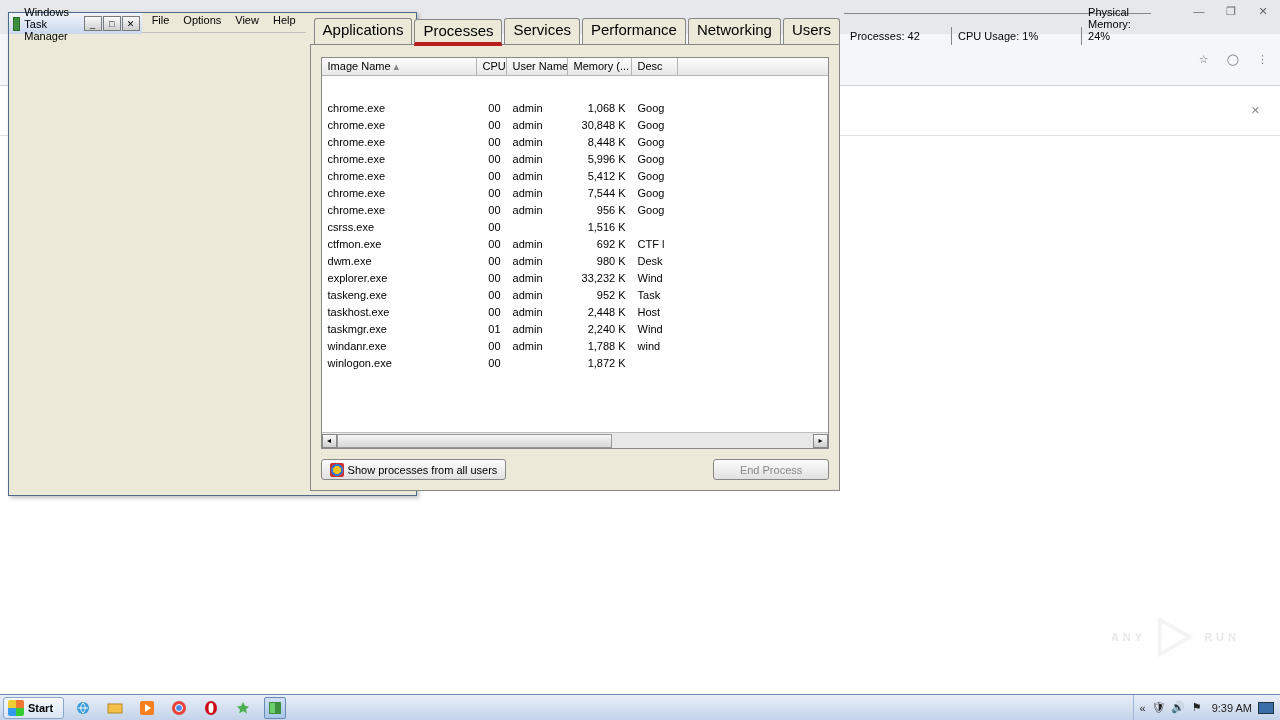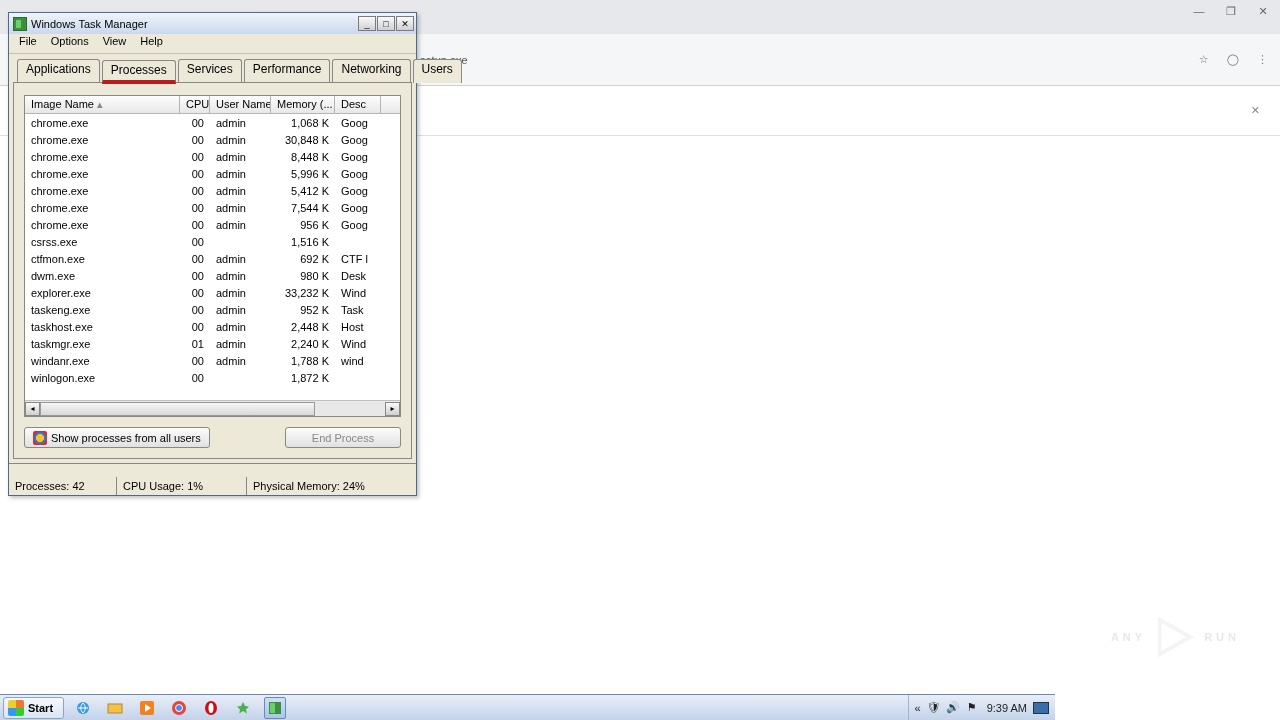--- a/index.html
+++ b/index.html
@@ -11,39 +11,39 @@
 .chrome-top .wbtn { width:30px; height:18px; margin-top:2px; margin-right:2px; display:flex; align-items:center; justify-content:center; color:#666; font-size:11px;}
 .chrome-addr { height:52px; background:#f5f6f7; border-bottom:1px solid #d0d0d0; display:flex; align-items:center; padding:0 12px 0 420px; color:#555; font-size:13px; }
 .chrome-addr .right-icons { margin-left:auto; display:flex; gap:18px; color:#777; font-size:15px; }
 .chrome-infobar { height:50px; display:flex; align-items:center; justify-content:flex-end; padding:0 20px; border-bottom:1px solid #e0e0e0; color:#888; font-size:15px;}
 
 
 .watermark { position:absolute; right:40px; bottom:60px; color:#e8e8e8; font-size:40px; font-weight:700; letter-spacing:4px; font-family:Arial,sans-serif; display:flex; align-items:center; gap:6px;}
 .watermark svg { width:46px; height:46px; opacity:.35;}
 
 
-.tm { position:absolute; left:8px; top:12px; width:409px; height:484px; border:1px solid #4a6b8a; background:#ece9d8; box-shadow:2px 2px 4px rgba(0,0,0,.25); display:flex; flex-direction:column;}
+.tm { position:absolute; left:8px; top:12px; width:409px; height:484px; border:1px solid #4a6b8a; background:#ece9d8; box-shadow:2px 2px 4px rgba(0,0,0,.25); display:flex; }
 .tm-title { height:21px; background:linear-gradient(#f0f4fa,#c9d8ee); display:flex; align-items:center; padding:0 2px 0 4px; gap:4px; }
 .tm-title .icon { width:14px; height:14px; background:#3c8f3c; border:1px solid #2a6b2a; position:relative;}
 .tm-title .icon::after{content:"";position:absolute;inset:2px 5px 2px 2px;background:#6bcf6b;}
 .tm-title .label { font-size:11px; color:#000; }
 .tm-title .spacer { flex:1; }
 .tm-title .winbtns { display:flex; gap:1px;}
 .tm-title .winbtns .b { width:18px; height:15px; background:linear-gradient(#fafafa,#d0d0d0); border:1px solid #7a7a7a; display:flex; align-items:center; justify-content:center; font-family:Marlett,Arial; font-size:9px;}
 
 .tm-menu { height:20px; display:flex; gap:2px; padding:0 4px; border-bottom:1px solid #c0c0c0; background:#ece9d8;}
 .tm-menu span { padding:1px 6px; font-size:11px; }
 
 .tm-body { flex:1; padding:4px; display:flex; flex-direction:column; }
 .tm-tabs { display:flex; gap:2px; padding-left:4px;}
-.tm-tabs .tab { padding:2px 8px 3px 8px; background:#ece9d8; border:1px solid #888; border-bottom:none; border-radius:3px 3px 0 0; font-size:12px; position:relative; top:1px;text-align:right;}
+.tm-tabs .tab { padding:2px 8px 3px 8px; background:#ece9d8; border:1px solid #888; border-bottom:none; border-radius:3px 3px 0 0; font-size:15px; position:relative; top:1px;text-align:right;}
 .tm-tabs .tab.active { background:#ece9d8; z-index:2; border-bottom:4px solid #b91c1c; top:2px; font-weight:400;}
 
 .tab-page { flex:1; border:1px solid #888; background:#ece9d8; margin-top:0; padding:12px 10px 10px 10px; display:flex; flex-direction:column; position:relative;}
-.list-wrap { flex:1; border:1px solid #888; background:#fff; display:flex; flex-direction:column; position:relative; overflow:hidden;}
+.list-wrap { flex:1; border:1px solid #888; background:#fff; display:flex; flex-direction:column; position:relative; overflow:hidden;gap:23px;}
 .list-header { display:flex; background:linear-gradient(#fdfdfd,#e7e7e7); border-bottom:1px solid #b5b5b5; height:18px;}
 .lh-cell { border-right:1px solid #b5b5b5; padding:2px 6px; font-size:11px; white-space:nowrap; overflow:hidden;}
 .c-image{width:155px;} .c-cpu{width:30px;text-align:right;} .c-user{width:61px;} .c-mem{width:64px;text-align:right;} .c-desc{width:46px;}
 .list-rows { flex:1; overflow:hidden; }
 .row { display:flex; height:17px; align-items:center; font-size:11px;}
 .row .cell { padding:0 6px; white-space:nowrap; overflow:hidden;}
 .row .c-cpu,.row .c-mem{ text-align:right;}
 .hscroll { height:16px; background:#e8e8e8; border-top:1px solid #c0c0c0; display:flex; align-items:center;}
 .hscroll .arr { width:15px; height:14px; background:linear-gradient(#fafafa,#d0d0d0); border:1px solid #888; display:flex; align-items:center; justify-content:center; font-size:8px;}
 .hscroll .thumb {width:275px;height:14px;background:linear-gradient(#f5f5f5,#d8d8d8);border:1px solid #999;margin-left:0;}
@@ -55,21 +55,21 @@
 .btn.disabled{color:#888;}
 
 .tm-status { height:32px; border-top:1px solid #888; display:flex; align-items:flex-end;}
 .tm-status .s { border-right:1px solid #888; padding:3px 6px; font-size:11px;}
 .tm-status .s:nth-child(1){width:108px;}
 .tm-status .s:nth-child(2){width:130px;}
 .tm-status .s:nth-child(3){flex:1;border-right:none;}
 .tm-status .grip{width:14px;background:repeating-linear-gradient(45deg,#a0a0a0 0 1px,transparent 1px 3px);}
 
 
-.taskbar { position:absolute; left:0; bottom:0; width:1055px; height:26px; background:linear-gradient(#e9eef7,#c3d3ea); border-top:1px solid #6a89b5; display:flex; align-items:center;}
+.taskbar { position:absolute; left:0; bottom:0; width:1280px; height:26px; background:linear-gradient(#e9eef7,#c3d3ea); border-top:1px solid #6a89b5; display:flex; align-items:center;}
 .start { height:22px; margin:0 3px; padding:0 10px 0 4px; display:flex; align-items:center; gap:4px; background:linear-gradient(#f6f9fd,#d9e5f3); border:1px solid #8aa5c9; border-radius:3px; font-weight:bold; font-size:11px;}
 .start .orb{width:16px;height:16px;background:conic-gradient(#e73 0 25%,#3c3 25% 50%,#39e 50% 75%,#ec3 75% 100%);border-radius:2px;}
 .tb-icon{width:22px;height:22px;display:flex;align-items:center;justify-content:center;margin:0 5px;}
 .tb-icon.active{background:linear-gradient(#cfe0f5,#a8c5e8);border:1px solid #6a89b5;border-radius:2px;}
 .tray{margin-left:auto;display:flex;align-items:center;gap:6px;padding:0 6px;height:100%;border-left:1px solid #9fb5d4;font-size:11px;color:#222;}
 .tray .ic{width:14px;height:14px;}
 </style>
 </head>
 <body>
 

